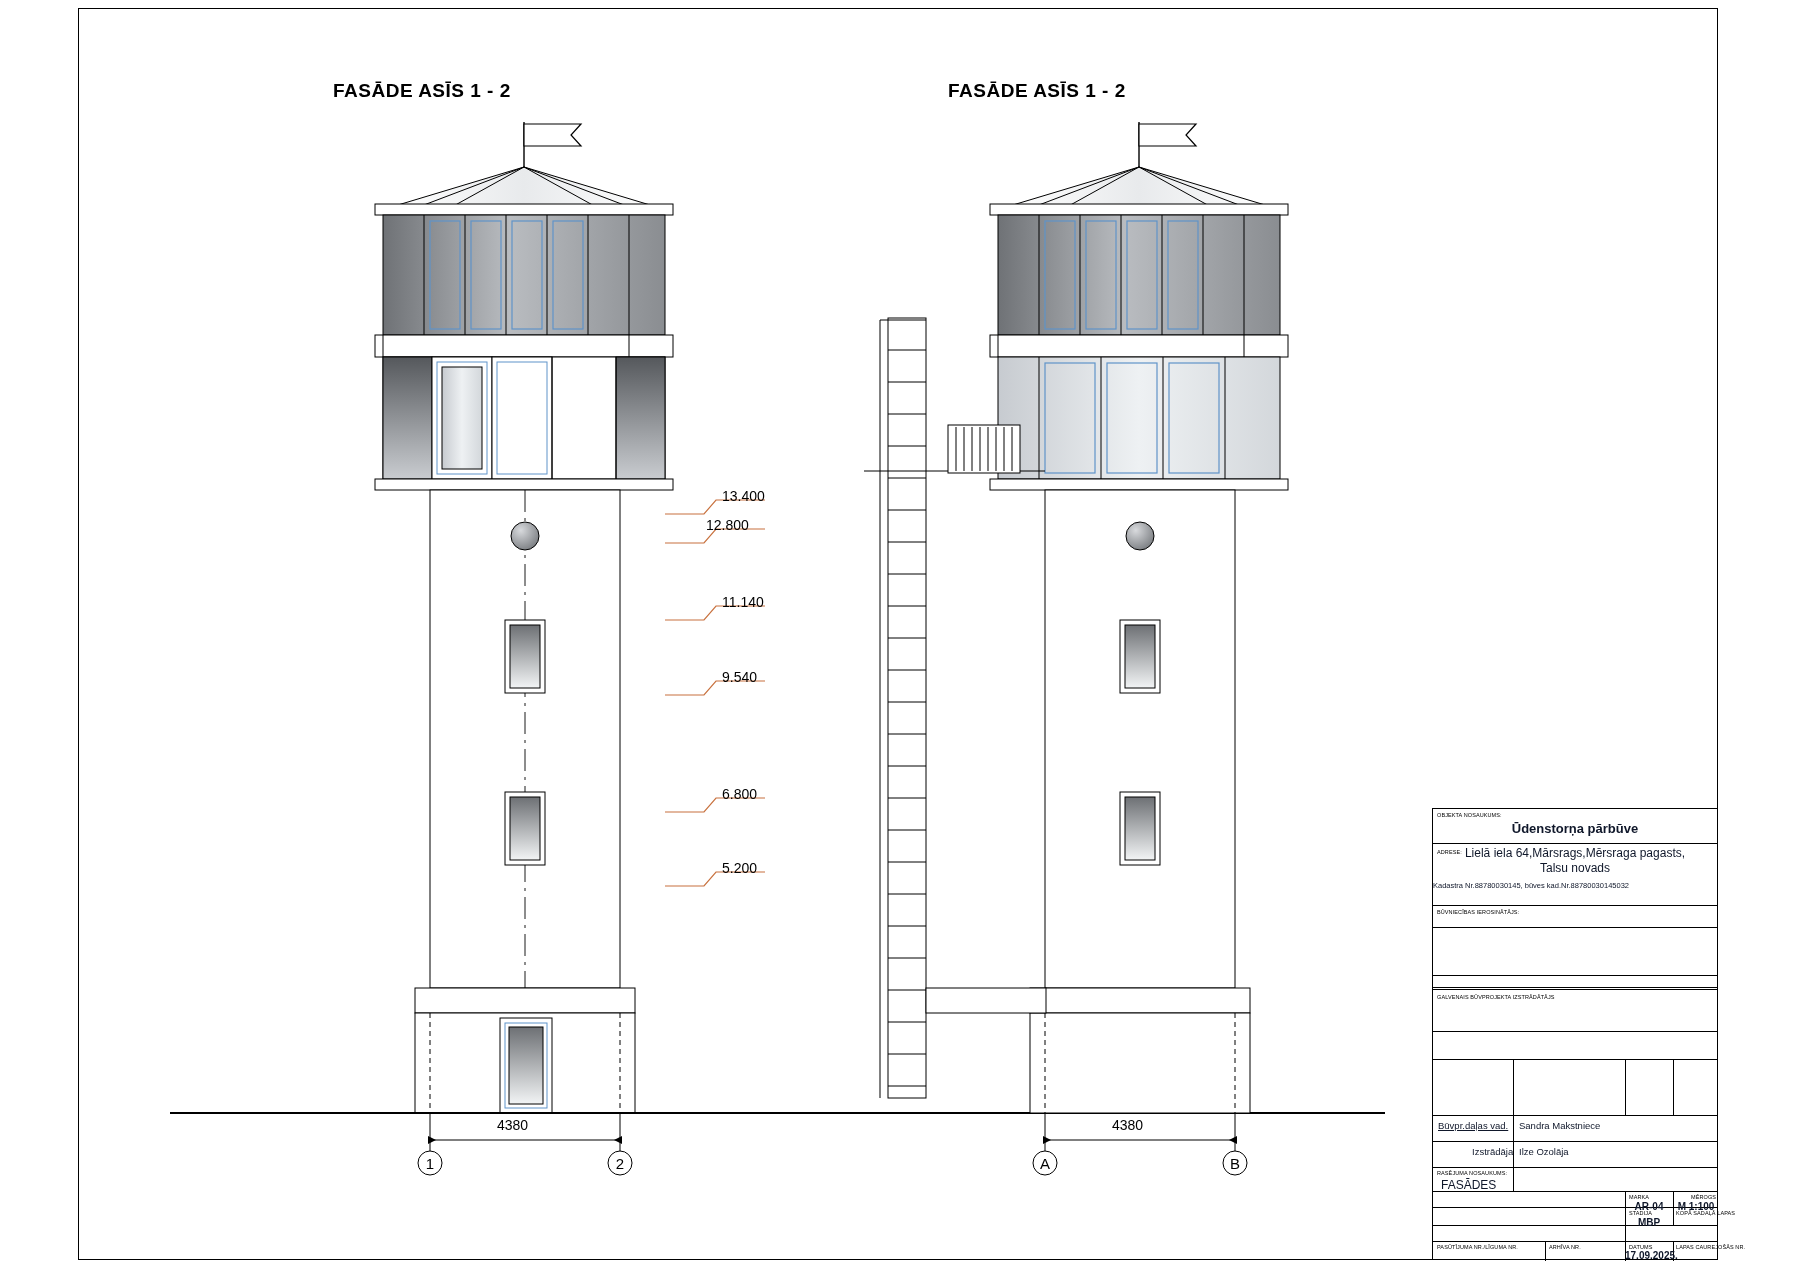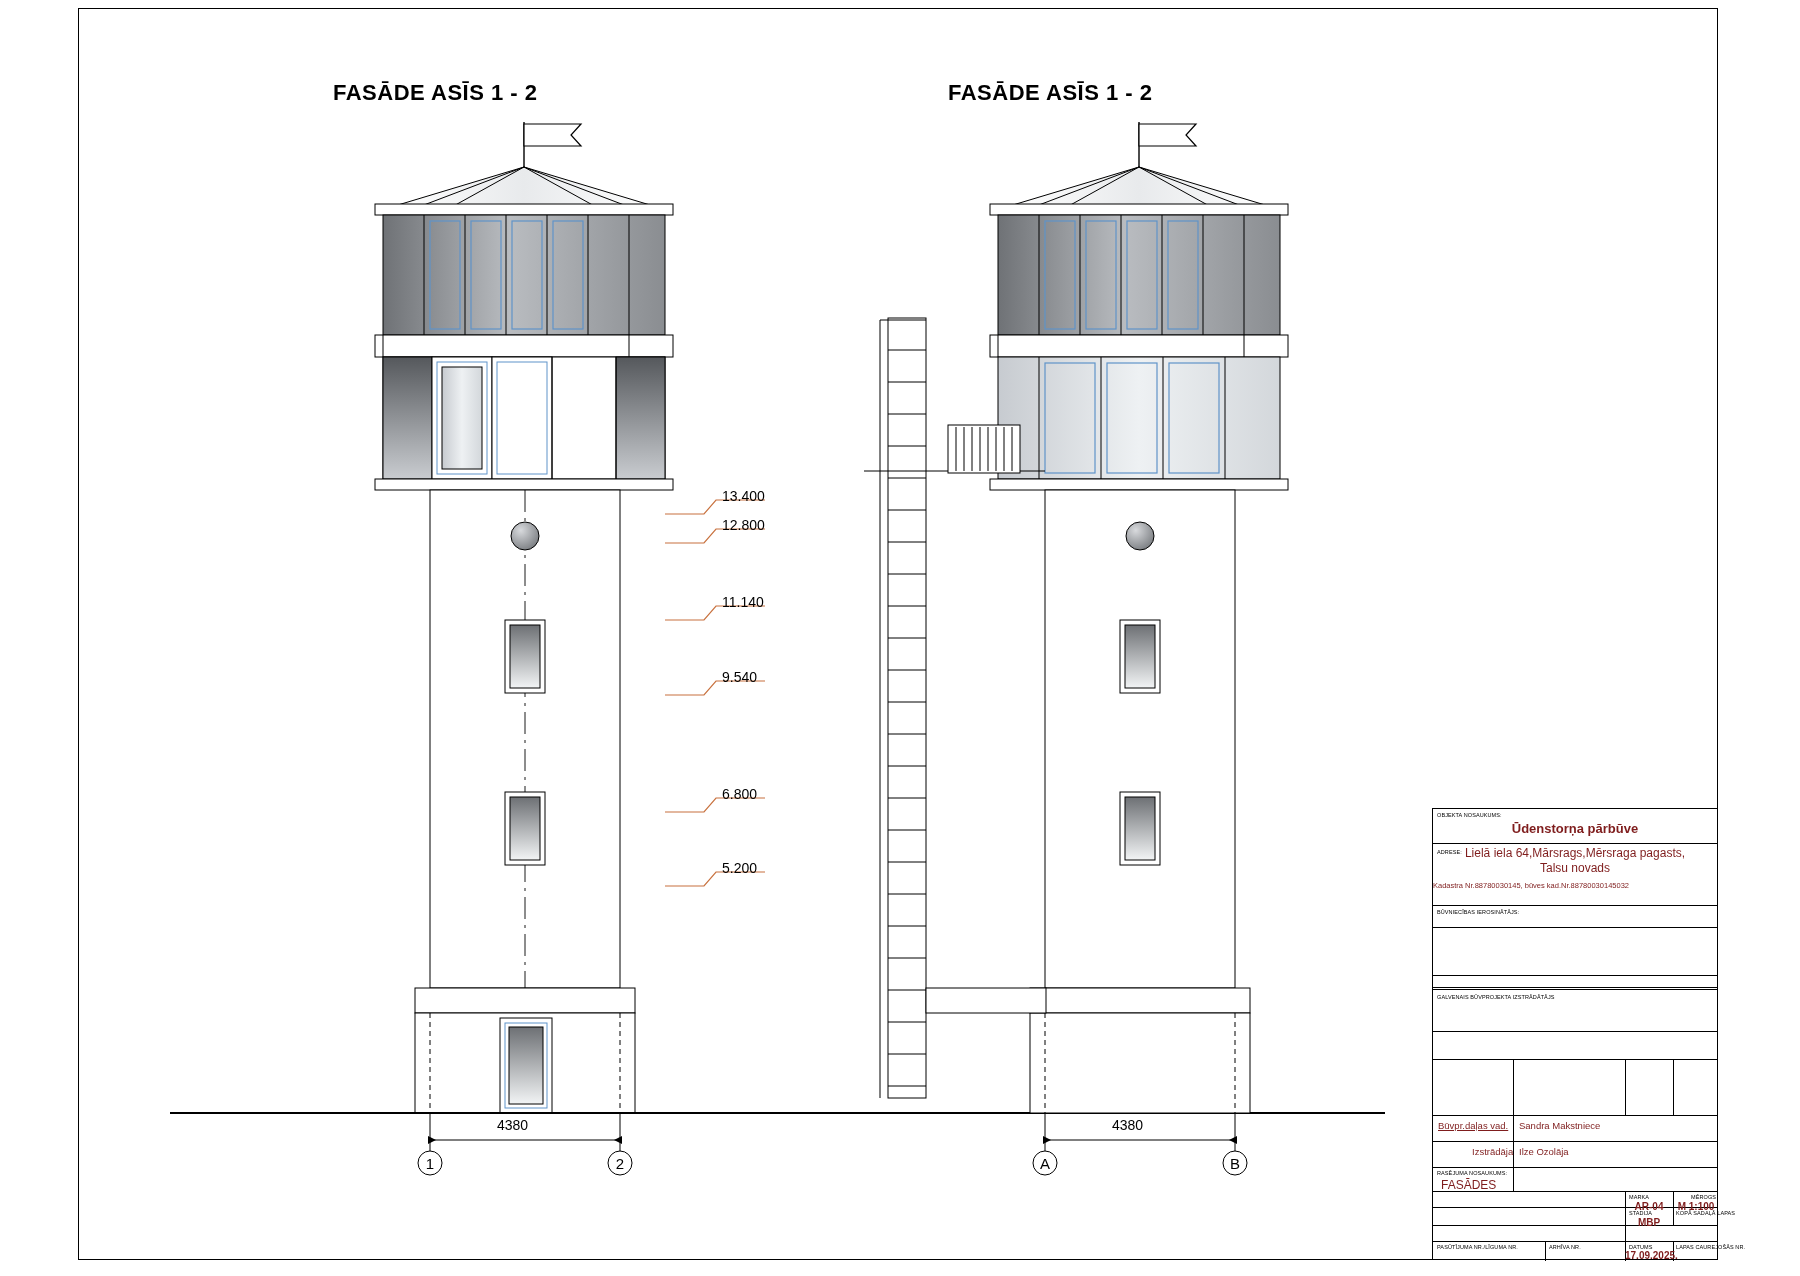--- a/index.html
+++ b/index.html
@@ -25,21 +25,21 @@
     box-sizing: border-box;
   }
   .drawing {
     position: absolute;
     left: 0; top: 0;
     width: 1800px; height: 1276px;
   }
   .elev-title {
     position: absolute;
     font-weight: bold;
-    font-size: 22px;
+    font-size: 19px;
     letter-spacing: 0.5px;
     color: #000;
     white-space: nowrap;
   }
   #title-left { left: 333px; top: 80px; }
   #title-right { left: 948px; top: 80px; }
 
   .lvl-label {
     position: absolute;
     font-size: 14px;
@@ -76,21 +76,21 @@
   .tb-line { position: absolute; background: #000; }
   .tb-tiny {
     position: absolute;
     font-size: 5.5px;
     letter-spacing: 0.1px;
     color: #000;
     white-space: nowrap;
   }
   .tb-text {
     position: absolute;
-    color: #7f1d1d;
+    color: #0f172a;
     white-space: nowrap;
   }
   .tb-center { text-align: center; }
 
   .obj-name {
     font-size: 13px;
     font-weight: bold;
     text-align: center;
     width: 100%;
   }
@@ -357,21 +357,21 @@
   <g fill="#000">
     <path d="M1043 1136 l8 4 l-8 4 z"></path>
     <path d="M1237 1136 l-8 4 l8 4 z"></path>
   </g>
 </svg>
 
 <div class="elev-title" id="title-left">FASĀDE ASĪS  1 - 2</div>
 <div class="elev-title" id="title-right">FASĀDE ASĪS  1 - 2</div>
 
 <div class="lvl-label" style="left:722px; top:488px;">13.400</div>
-<div class="lvl-label" style="left:722px; top:517px;text-align:right;">12.800</div>
+<div class="lvl-label" style="left:706px; top:517px;text-align:right;">12.800</div>
 <div class="lvl-label" style="left:722px; top:594px;">11.140</div>
 <div class="lvl-label" style="left:722px; top:669px;">9.540</div>
 <div class="lvl-label" style="left:722px; top:786px;">6.800</div>
 <div class="lvl-label" style="left:722px; top:860px;">5.200</div>
 
 <div class="dim-label" style="left:497px; top:1117px;">4380</div>
 <div class="dim-label" style="left:1112px; top:1117px;">4380</div>
 
 <div class="axis-label" style="left:416px; top:1155px;">1</div>
 <div class="axis-label" style="left:606px; top:1155px;">2</div>

